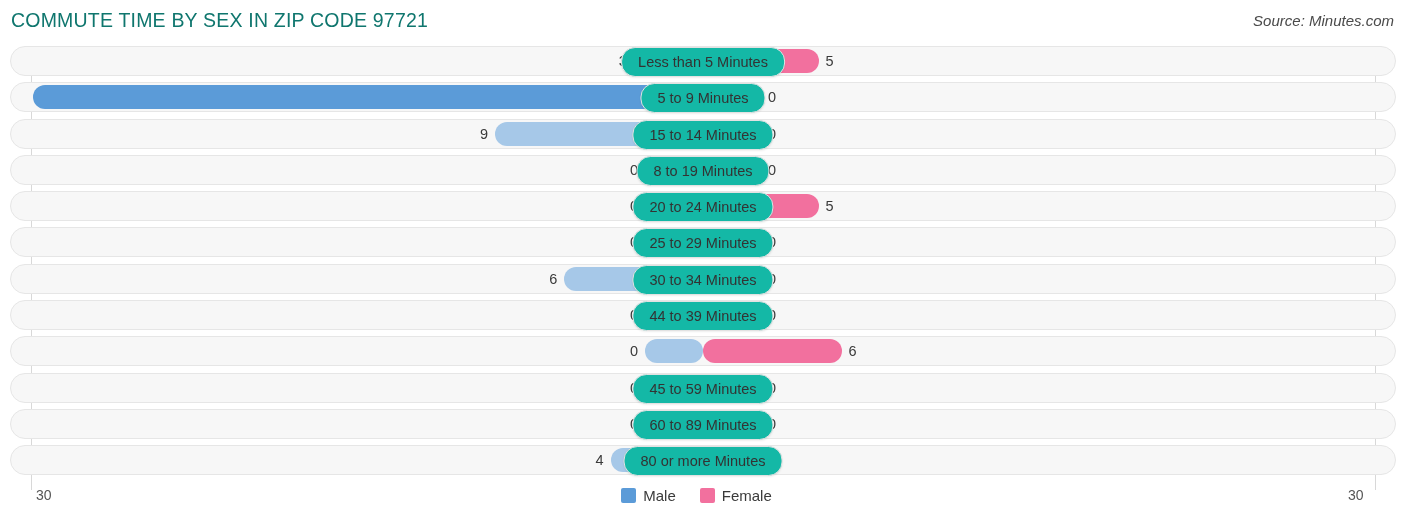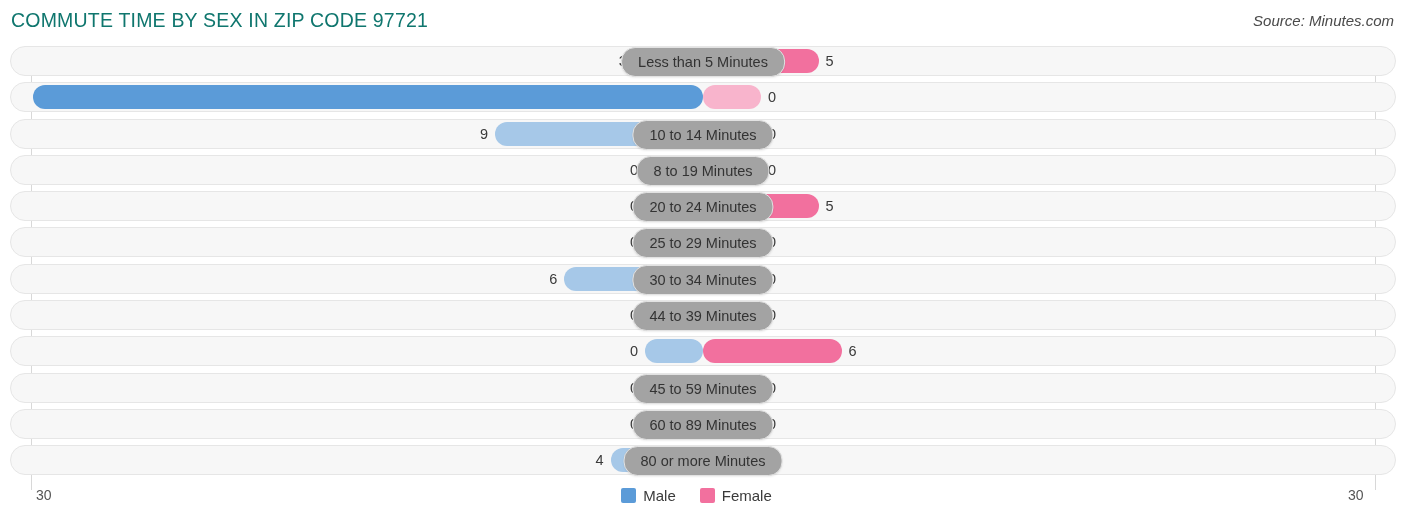--- a/index.html
+++ b/index.html
@@ -130,21 +130,21 @@
 
   
   .pill {
     position: absolute;
     left: 50%;
     top: 1px;
     transform: translateX(-50%);
     height: 28px;
     line-height: 28px;
     padding: 0 16px;
-    background: #a3a3a3;
+    background: #14b8a6;
     border: 1px solid #e2e2e2;
     border-radius: 14px;
     font-size: 14.5px;
     color: #333333;
     white-space: nowrap;
     box-shadow: 0 1px 2px rgba(0,0,0,0.07);
   }
 
   
   .footer {
@@ -212,30 +212,31 @@
           <div class="pill">Less than 5 Minutes</div>
         </div>
       </div>
       <div class="row">
         <div class="track"></div>
         <div class="bars">
           <div class="bar bar-male strong" style="width: 669.9px;"></div>
           <div class="bar bar-female" style="width: 58px;"></div>
           <div class="val val-male inside" style="right: calc(50% + 655.9px); left: auto; width: auto; margin-top: 44px;">29</div>
           <div class="val val-female" style="left: calc(50% + 65px); width: 40px;">0</div>
+          <div class="pill">5 to 9 Minutes</div>
         </div>
       </div>
       <div class="row">
         <div class="track"></div>
         <div class="bars">
           <div class="bar bar-male" style="width: 207.9px;"></div>
           <div class="bar bar-female" style="width: 58px;"></div>
           <div class="val val-male" style="right: calc(50% + 214.9px); width: 40px;">9</div>
           <div class="val val-female" style="left: calc(50% + 65px); width: 40px;">0</div>
-          <div class="pill">10 to 14 Minutes</div>
+          <div class="pill">15 to 14 Minutes</div>
         </div>
       </div>
       <div class="row">
         <div class="track"></div>
         <div class="bars">
           <div class="bar bar-male" style="width: 58px;"></div>
           <div class="bar bar-female" style="width: 58px;"></div>
           <div class="val val-male" style="right: calc(50% + 65px); width: 40px;">0</div>
           <div class="val val-female" style="left: calc(50% + 65px); width: 40px;">0</div>
           <div class="pill">8 to 19 Minutes</div>

